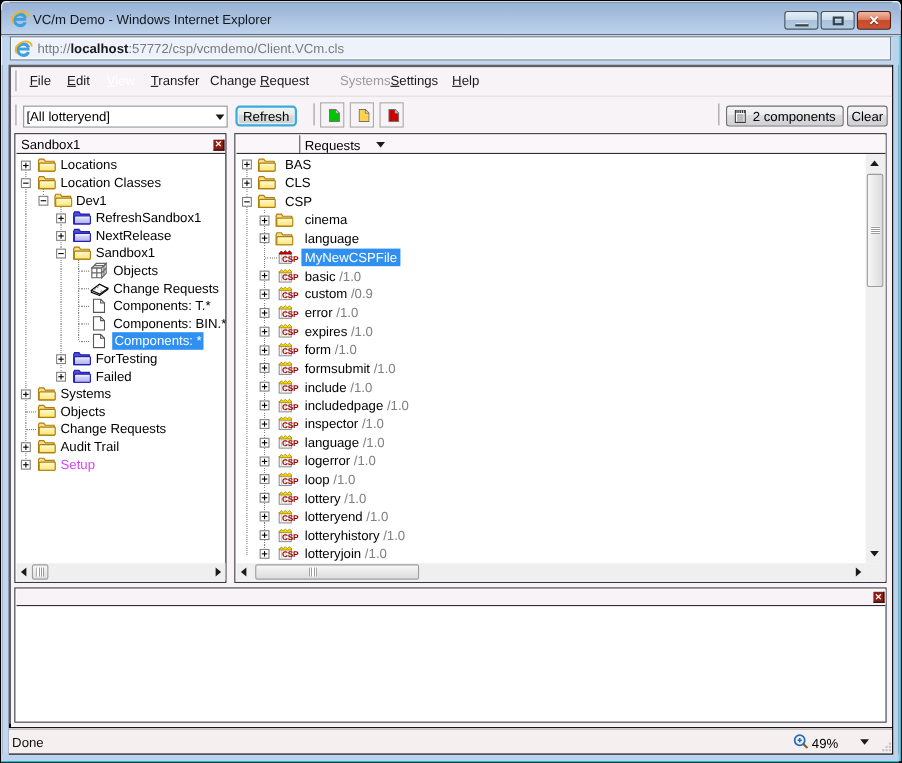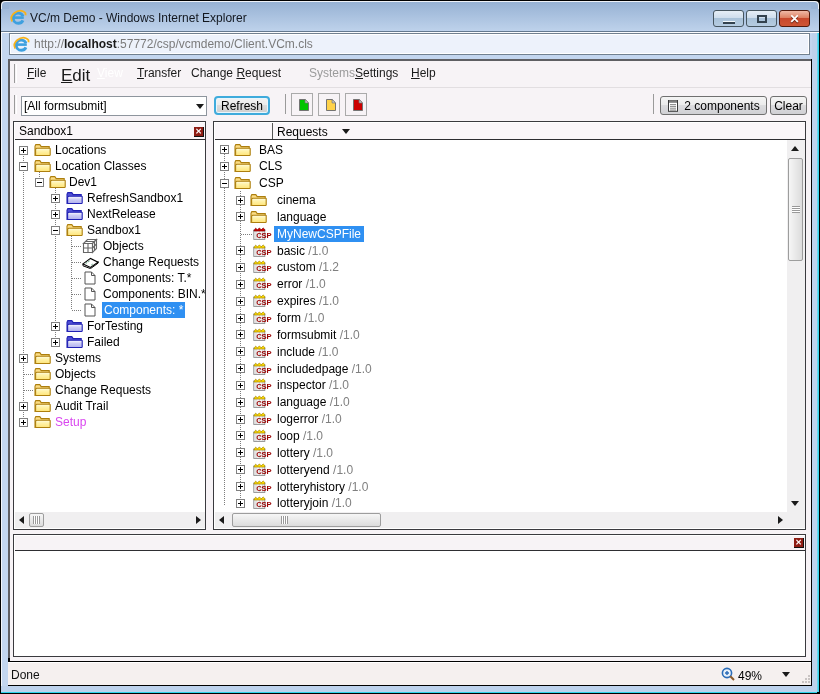--- a/index.html
+++ b/index.html
@@ -59,31 +59,31 @@
 <path d="M3.2 8.6 H13.8" stroke="#3EA0DF" stroke-width="2.6"></path>
 <path d="M2.2 12.5 C-1.5 5.5 8 0.2 13 2.2 C15.3 3.1 16 4.6 15.5 6.2" stroke="#F8B21A" stroke-width="1.7"></path>
 </g>
   </svg>
 <div class="abs" style="left:34px;top:37px;font-size:12px;color:#7b7b7b">http://<span style="color:#1a1a1a;font-weight:bold">localhost</span>:57772/csp/vcmdemo/Client.VCm.cls</div>
 <div class="abs" style="left:8px;top:59px;width:803px;height:2px;background:#5f5f63"></div>
 <div class="abs" style="left:8px;top:61px;width:2px;height:597px;background:#5f5f63"></div>
 <div class="abs" style="left:10px;top:61px;width:801px;height:600px;background:#f7f3f6"></div>
 <div class="abs" style="left:14px;top:64px;width:3px;height:19px;border-left:1px solid #9a9a9a;border-right:1px solid #fff"></div>
 <div class="abs" style="left:27px;top:66px;font-size:12px;color:#1a1a1a"><u>F</u>ile</div>
-<div class="abs" style="left:61px;top:66px;font-size:17px;color:#1a1a1a"><u>E</u>dit</div>
+<div class="abs" style="left:61px;top:66px;font-size:12px;color:#1a1a1a"><u>E</u>dit</div>
 <div class="abs" style="left:97px;top:66px;font-size:12px;color:#ffffff"><u>V</u>iew</div>
 <div class="abs" style="left:137px;top:66px;font-size:12px;color:#1a1a1a"><u>T</u>ransfer</div>
 <div class="abs" style="left:191px;top:66px;font-size:12px;color:#1a1a1a">Change <u>R</u>equest</div>
 <div class="abs" style="left:309px;top:66px;font-size:12px;color:#9b9b9b">Systems</div>
 <div class="abs" style="left:355px;top:66px;font-size:12px;color:#1a1a1a"><u>S</u>ettings</div>
 <div class="abs" style="left:411px;top:66px;font-size:12px;color:#1a1a1a"><u>H</u>elp</div>
 <div class="abs" style="left:10px;top:87px;width:801px;height:1px;background:#e2dee1"></div>
 <div class="abs" style="left:14px;top:95px;width:3px;height:19px;border-left:1px solid #9a9a9a;border-right:1px solid #fff"></div>
 <div class="abs" style="left:21px;top:96px;width:186px;height:20px;border:1px solid #8e959d;background:#fff"></div>
-<div class="abs t12" style="left:24px;top:98px">[All formsubmit]</div>
+<div class="abs t12" style="left:24px;top:98px">[All lotteryend]</div>
 <span class="arr abs" style="left:196px;top:104px;border-left:4px solid transparent;border-right:4px solid transparent;border-top:5px solid #1a1a1a"></span>
 <div class="abs" style="left:214px;top:96px;width:56px;height:19px;border:2px solid #3fabdc;border-radius:4px;background:linear-gradient(#f2f2f2,#ebebeb 45%,#dcdcdc 46%,#cfcfcf);box-shadow:inset 0 0 0 1px #e8f6fd;display:flex;align-items:center;justify-content:center;font-size:12px;color:#000">Refresh</div>
 <div class="abs" style="left:285px;top:94px;width:1px;height:20px;background:#9a9a9a"></div>
 <div class="abs" style="left:291px;top:93px;width:22px;height:23px;border:1px solid #aaa"></div>
 <svg class="abs" style="left:299px;top:99px" width="10" height="12" viewBox="0 0 10 12">
 <path d="M0.5 0.5 h5.6 l3.4 3.4 v7.6 h-9z" fill="#00c400" stroke="#737373" stroke-width="1"></path>
 <path d="M6.1 0.5 l3.4 3.4 h-3.4z" fill="#e0e0e0" stroke="#737373" stroke-width="0.8"></path>
 </svg>
 <div class="abs" style="left:318px;top:93px;width:22px;height:23px;border:1px solid #aaa"></div>
 <svg class="abs" style="left:326px;top:99px" width="10" height="12" viewBox="0 0 10 12">
@@ -403,21 +403,21 @@
     <span class="v"></span>
   </div>
 <div class="abs" style="left:253px;top:259.45000000000005px">
     <svg class="abs" style="left:0px;top:1px;overflow:visible" width="19" height="14" viewBox="0 0 19 14">
 <rect x="0.8" y="3" width="11" height="9.4" fill="#f4f4f4" stroke="#8a8a8a" stroke-width="0.9"></rect>
 <path d="M3 3.4 v8.6 M6.4 3.4 v8.6 M9.8 3.4 v8.6" stroke="#cccccc" stroke-width="0.9"></path>
 <path d="M0.8 4 L2.6 1.2 L4.4 2.8 L6.4 1 L8.2 2.8 L10.2 1 L11.8 2.6 V4 z" fill="#FFDF00" stroke="#a08000" stroke-width="0.7"></path>
 <text x="3.3" y="10.8" font-family="Liberation Sans,sans-serif" font-size="7.6" font-weight="bold" fill="#990000" letter-spacing="-0.2">CSP</text>
 </svg>
   </div>
-<div class="abs t12" style="left:277px;top:259.45000000000005px">custom <span class="gray">/1.2</span></div>
+<div class="abs t12" style="left:277px;top:259.45000000000005px">custom <span class="gray">/0.9</span></div>
 <div class="pbox" style="left:236px;top:279.8px">
     <span class="h"></span>
     <span class="v"></span>
   </div>
 <div class="abs" style="left:253px;top:276.3px">
     <svg class="abs" style="left:0px;top:1px;overflow:visible" width="19" height="14" viewBox="0 0 19 14">
 <rect x="0.8" y="3" width="11" height="9.4" fill="#f4f4f4" stroke="#8a8a8a" stroke-width="0.9"></rect>
 <path d="M3 3.4 v8.6 M6.4 3.4 v8.6 M9.8 3.4 v8.6" stroke="#cccccc" stroke-width="0.9"></path>
 <path d="M0.8 4 L2.6 1.2 L4.4 2.8 L6.4 1 L8.2 2.8 L10.2 1 L11.8 2.6 V4 z" fill="#FFDF00" stroke="#a08000" stroke-width="0.7"></path>
 <text x="3.3" y="10.8" font-family="Liberation Sans,sans-serif" font-size="7.6" font-weight="bold" fill="#990000" letter-spacing="-0.2">CSP</text>

